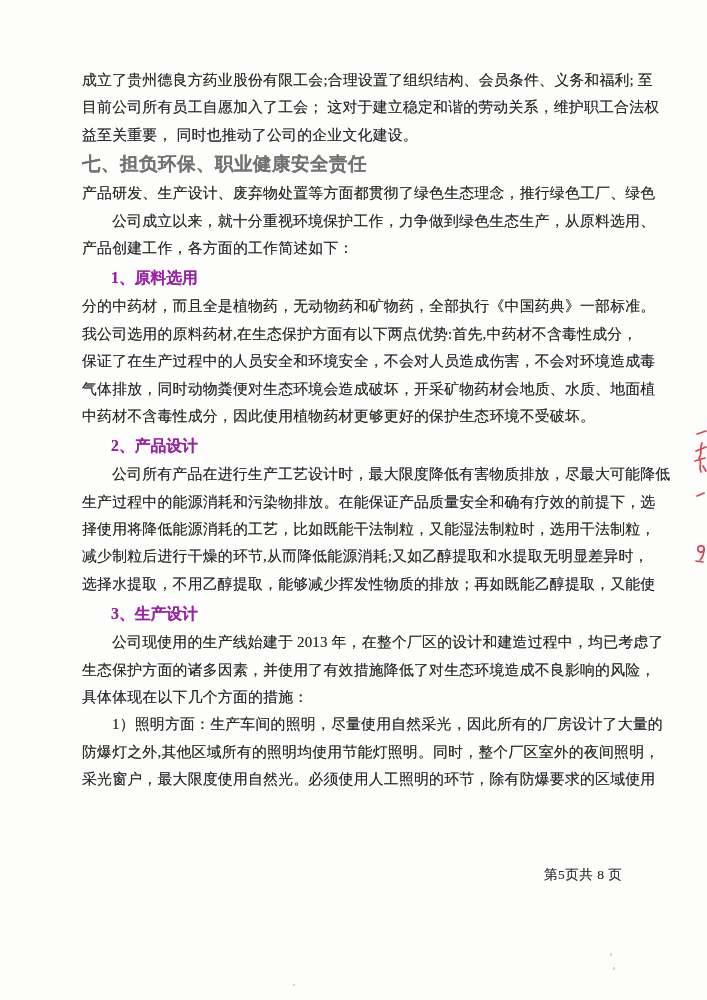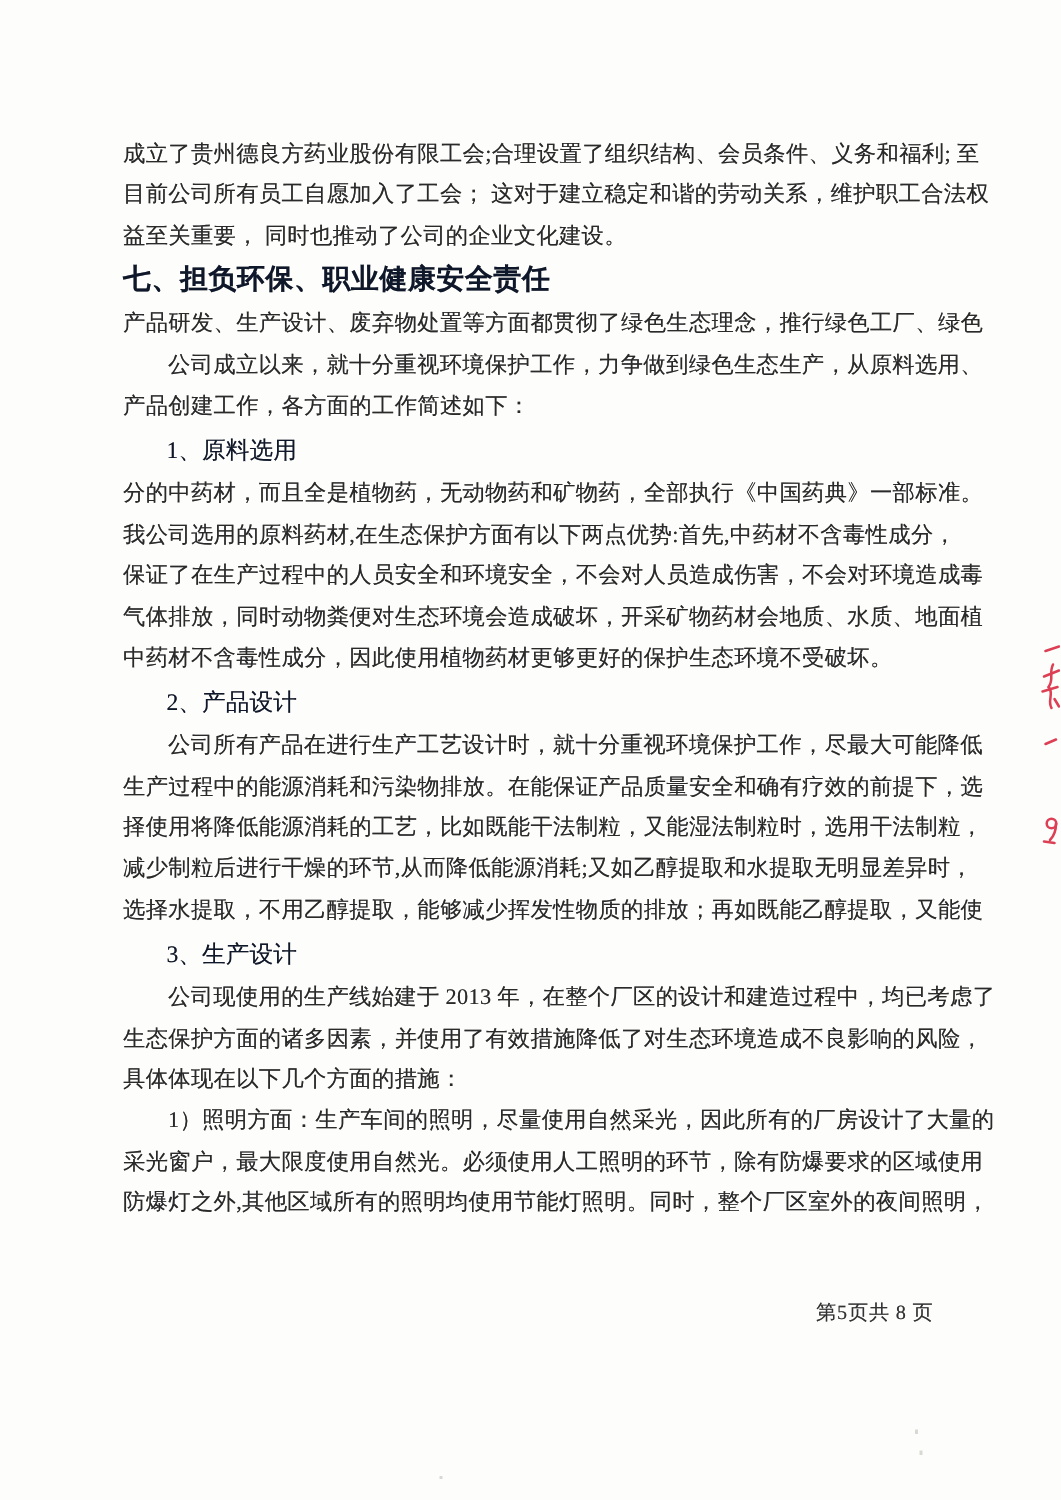--- a/index.html
+++ b/index.html
@@ -10,49 +10,49 @@
   }
   .page {
     position: relative;
     width: 707px; height: 1000px;
     background: #fdfdfc;
     overflow: hidden;
     font-family: "Liberation Serif", "DejaVu Serif", serif;
   }
   .text-column {
     position: absolute;
-    left: 82px; top: 90px;
+    left: 82px; top: 67px;
     width: 537px;
     color: #2a2a2a;
     text-shadow: 0 0 0.4px rgba(20,20,20,0.55);
   }
   .block { margin: 0; }
   .line {
     height: 27.4px;
     line-height: 27.4px;
     font-size: 14.9px;
     letter-spacing: 0.2px;
     white-space: nowrap;
     text-align: justify;
     text-align-last: justify;
     text-justify: inter-character;
   }
   .line.last  { text-align-last: left; }
   .line.indent { padding-left: 30px; }
   .heading {
     height: 31px; line-height: 31px;
     font-size: 18.5px; font-weight: 700;
-    color: #0f172a;
+    color: #737373;
     letter-spacing: 0.5px;
     white-space: nowrap;
   }
   .subheading {
     height: 31px; line-height: 31px;
-    font-size: 15.8px; font-weight: 400;
-    color: #0f172a;
+    font-size: 15.8px; font-weight: 700;
+    color: #a21caf;
     padding-left: 29px;
     white-space: nowrap;
   }
   .page-footer {
     position: absolute;
     top: 866px; left: 544px;
     font-size: 13.5px;
     color: #333;
     letter-spacing: 0.5px;
     white-space: nowrap;
@@ -93,36 +93,36 @@
       <div class="block subheading">1、原料选用</div>
       <div class="block paragraph">
         <div class="line">分的中药材，而且全是植物药，无动物药和矿物药，全部执行《中国药典》一部标准。</div>
         <div class="line">我公司选用的原料药材,在生态保护方面有以下两点优势:首先,中药材不含毒性成分，</div>
         <div class="line">保证了在生产过程中的人员安全和环境安全，不会对人员造成伤害，不会对环境造成毒</div>
         <div class="line">气体排放，同时动物粪便对生态环境会造成破坏，开采矿物药材会地质、水质、地面植</div>
         <div class="line last">中药材不含毒性成分，因此使用植物药材更够更好的保护生态环境不受破坏。</div>
       </div>
       <div class="block subheading">2、产品设计</div>
       <div class="block paragraph">
-        <div class="line indent">公司所有产品在进行生产工艺设计时，就十分重视环境保护工作，尽最大可能降低</div>
+        <div class="line indent">公司所有产品在进行生产工艺设计时，最大限度降低有害物质排放，尽最大可能降低</div>
         <div class="line">生产过程中的能源消耗和污染物排放。在能保证产品质量安全和确有疗效的前提下，选</div>
         <div class="line">择使用将降低能源消耗的工艺，比如既能干法制粒，又能湿法制粒时，选用干法制粒，</div>
         <div class="line">减少制粒后进行干燥的环节,从而降低能源消耗;又如乙醇提取和水提取无明显差异时，</div>
         <div class="line">选择水提取，不用乙醇提取，能够减少挥发性物质的排放；再如既能乙醇提取，又能使</div>
       </div>
       <div class="block subheading">3、生产设计</div>
       <div class="block paragraph">
         <div class="line indent">公司现使用的生产线始建于 2013 年，在整个厂区的设计和建造过程中，均已考虑了</div>
         <div class="line">生态保护方面的诸多因素，并使用了有效措施降低了对生态环境造成不良影响的风险，</div>
         <div class="line last">具体体现在以下几个方面的措施：</div>
       </div>
       <div class="block paragraph">
         <div class="line indent">1）照明方面：生产车间的照明，尽量使用自然采光，因此所有的厂房设计了大量的</div>
+        <div class="line last">防爆灯之外,其他区域所有的照明均使用节能灯照明。同时，整个厂区室外的夜间照明，</div>
         <div class="line">采光窗户，最大限度使用自然光。必须使用人工照明的环节，除有防爆要求的区域使用</div>
-        <div class="line last">防爆灯之外,其他区域所有的照明均使用节能灯照明。同时，整个厂区室外的夜间照明，</div>
       </div>
     </div>
 
   <div class="page-footer">第5页共 8 页</div>
 
   <svg class="edge-marks" viewBox="0 0 14 140" xmlns="http://www.w3.org/2000/svg">
     <g stroke="#dd4054" stroke-width="1.7" fill="none" stroke-linecap="round">
       <path d="M4,7 L13,4"></path>
       <g>
         <path d="M9,16 C6,22 10,26 6,31 C10,35 5,40 8,45"></path>

